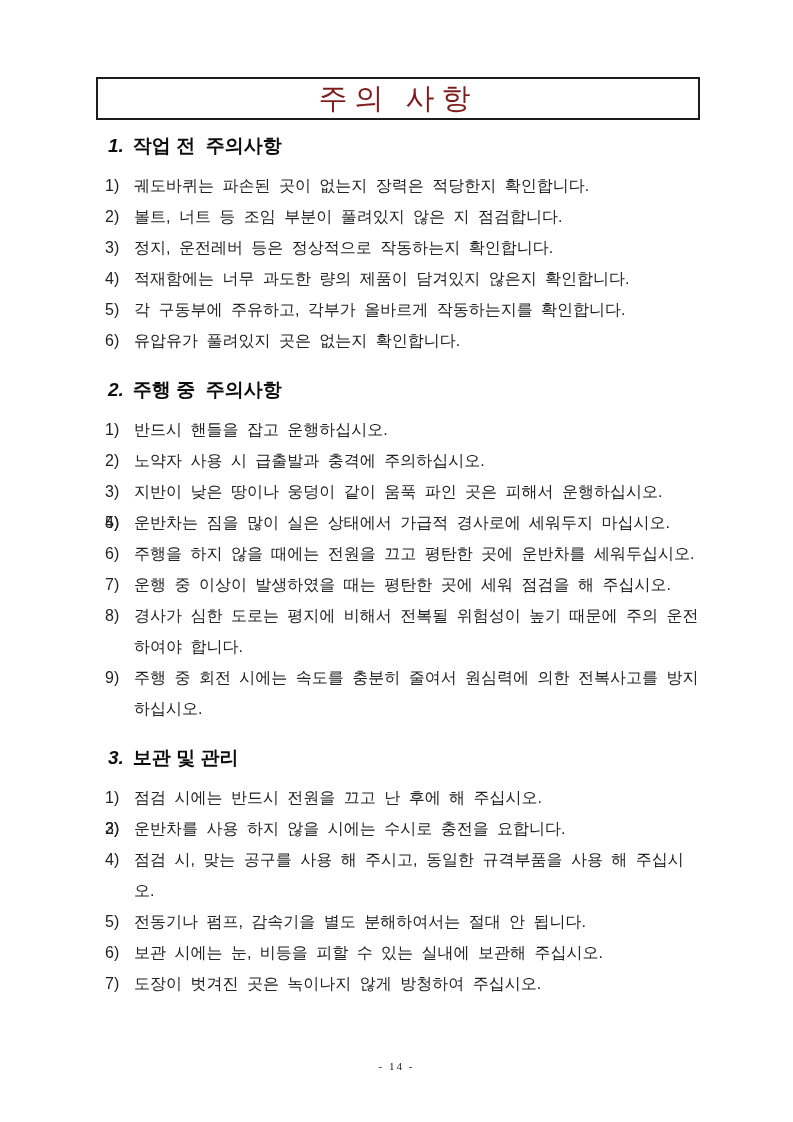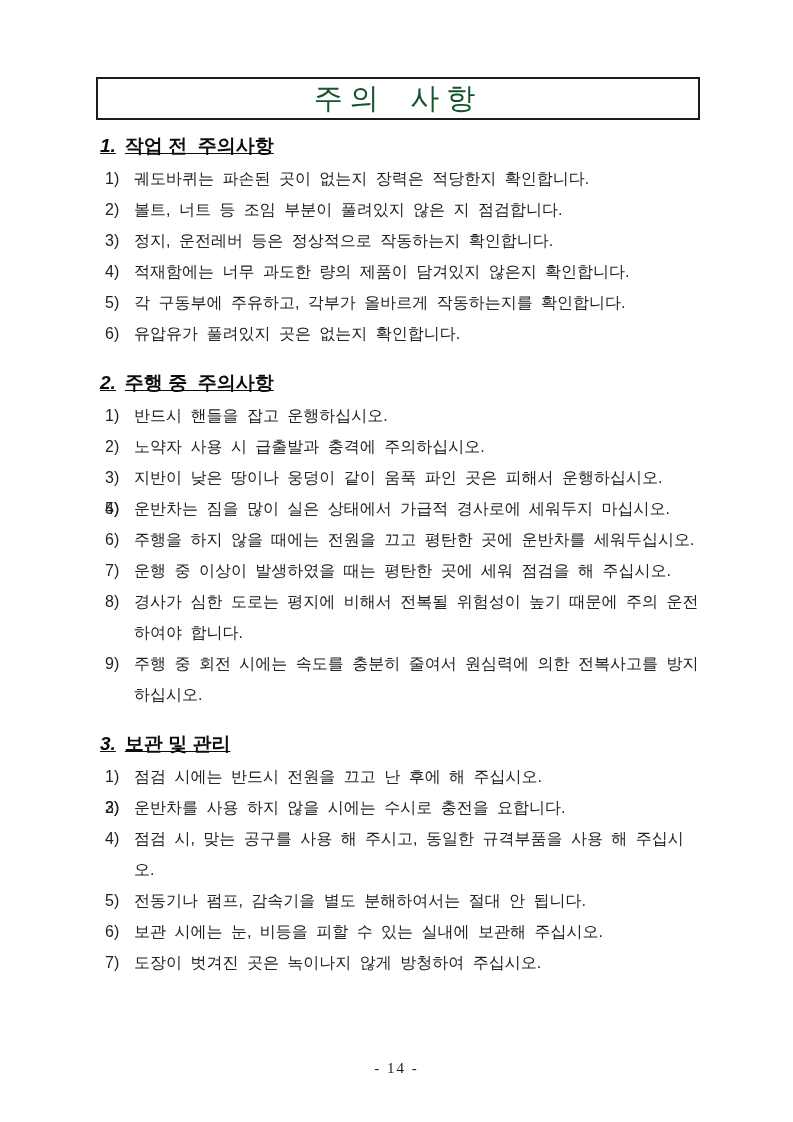--- a/index.html
+++ b/index.html
@@ -17,36 +17,35 @@
   }
   .title-box {
     border: 2px solid #1c1c1c;
     height: 43px;
     display: flex;
     align-items: center;
     justify-content: center;
     margin-bottom: 14px;
   }
   .doc-title {
-    font-family: Liberation Mono, monospace;
+    font-family: Liberation Sans, sans-serif;
     font-size: 29px;
     letter-spacing: 7px;
     white-space: pre;
-    color: #14532d;
+    color: #7f1d1d;
   }
   .section { margin-top: 22px; }
   .section:first-of-type { margin-top: 0; }
   .sec-heading {
-    margin: 4px;
+    margin: 12px;
     font-size: 19px;
     font-weight: bold;
     line-height: 24px;
     white-space: pre-wrap;
     color: #0d0d0d;
-    text-decoration: underline;
   }
   .sec-num {
     font-style: italic;
     font-weight: bold;
     margin-right: 9px;
     font-size: 19px;
   }
   .items { margin-top: 5px; }
   .item {
     position: relative;
@@ -57,21 +56,21 @@
     color: #222222;
   }
   .item-num { position: absolute; left: 9px; }
   .page-number {
     position: absolute;
     left: 0;
     right: 0;
     top: 1060px;
     text-align: center;
     font-family: "Liberation Serif", "DejaVu Serif", serif;
-    font-size: 15px;
+    font-size: 11px;
     letter-spacing: 2px;
     color: #1a1a1a;
   }
 </style>
 </head>
 <body>
 
 <div class="page">
   <div class="title-box">
     <span class="doc-title">주의 사항</span>

